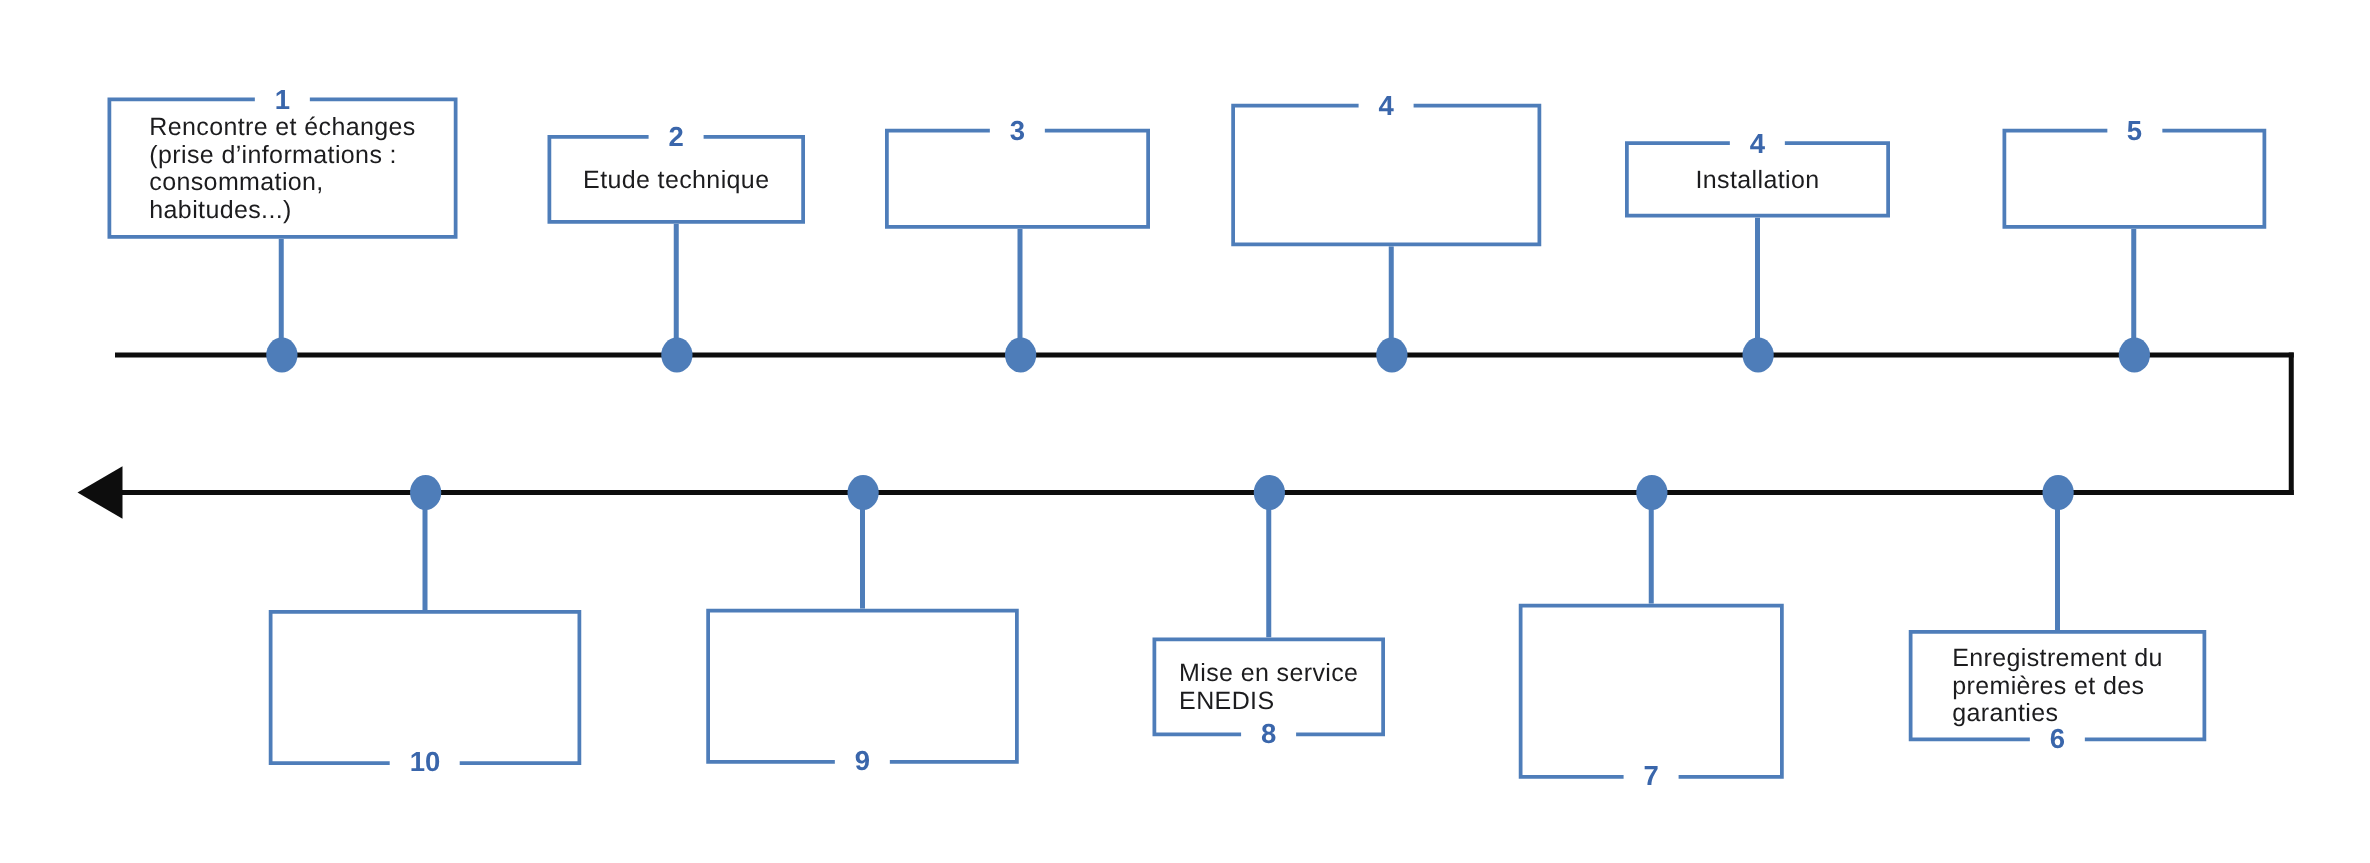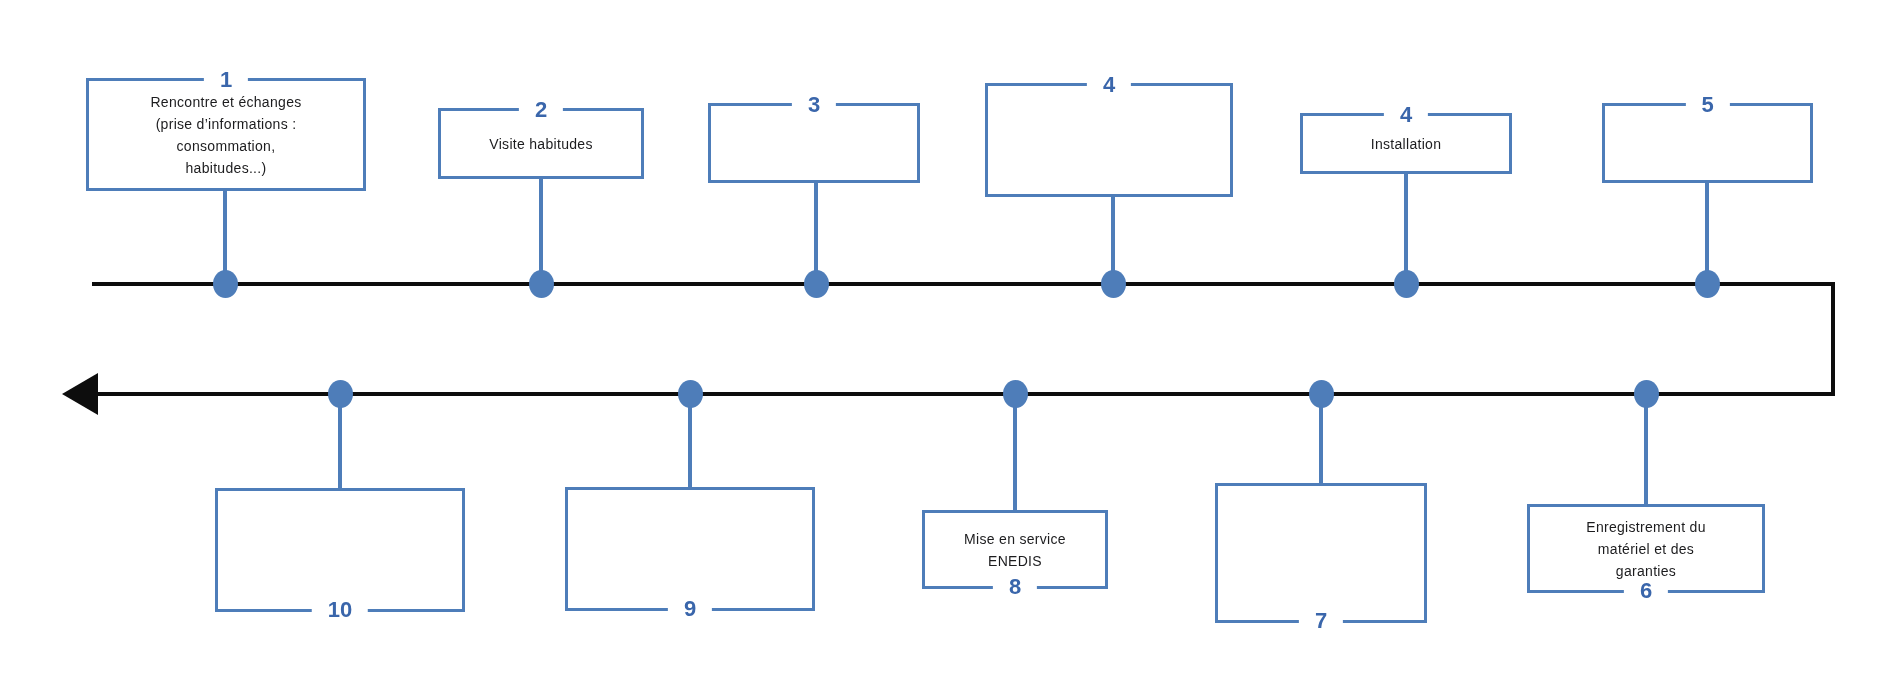--- a/index.html
+++ b/index.html
@@ -34,22 +34,22 @@
   }
   .conn{position:absolute;width:4px;background:var(--accent-blue);z-index:2;}
   
   .box{
     position:absolute;background:#ffffff;
     border:3px solid var(--accent-blue);
     box-sizing:border-box;z-index:4;
     display:flex;align-items:center;justify-content:center;
   }
   .box-label{
-    white-space:pre-line;text-align:center;
-    font-size:14px;line-height:22px;letter-spacing:0.3px;
+    white-space:pre-line;
+    font-size:20px;line-height:22px;letter-spacing:0.3px;
     color:var(--text-color);padding:2px 4px;
   }
   .num{
     position:absolute;left:50%;transform:translateX(-50%);
     background:#ffffff;padding:0 16px;
     font-size:22px;line-height:24px;font-weight:bold;
     color:var(--number-blue);white-space:nowrap;
   }
   .num-top{top:-13px;}
   .num-bottom{bottom:-13px;}
@@ -95,21 +95,21 @@
     <span class="box-label">Rencontre et échanges
 (prise d’informations :
 consommation,
 habitudes...)</span>
   </div>
 
   <div class="dot dot-t2"></div>
   <div class="conn conn-t2"></div>
   <div class="box box-t2">
     <span class="num num-top">2</span>
-    <span class="box-label">Visite habitudes</span>
+    <span class="box-label">Etude technique</span>
   </div>
 
   <div class="dot dot-t3"></div>
   <div class="conn conn-t3"></div>
   <div class="box box-t3">
     <span class="num num-top">3</span>
   </div>
 
   <div class="dot dot-t4"></div>
   <div class="conn conn-t4"></div>
@@ -154,17 +154,17 @@
   <div class="conn conn-b4"></div>
   <div class="box box-b4">
     <span class="num num-bottom">7</span>
   </div>
 
   <div class="dot dot-b5"></div>
   <div class="conn conn-b5"></div>
   <div class="box box-b5">
     <span class="num num-bottom">6</span>
     <span class="box-label">Enregistrement du
-matériel et des
+premières et des
 garanties</span>
   </div>
 
 </div>
 
 </body></html>

